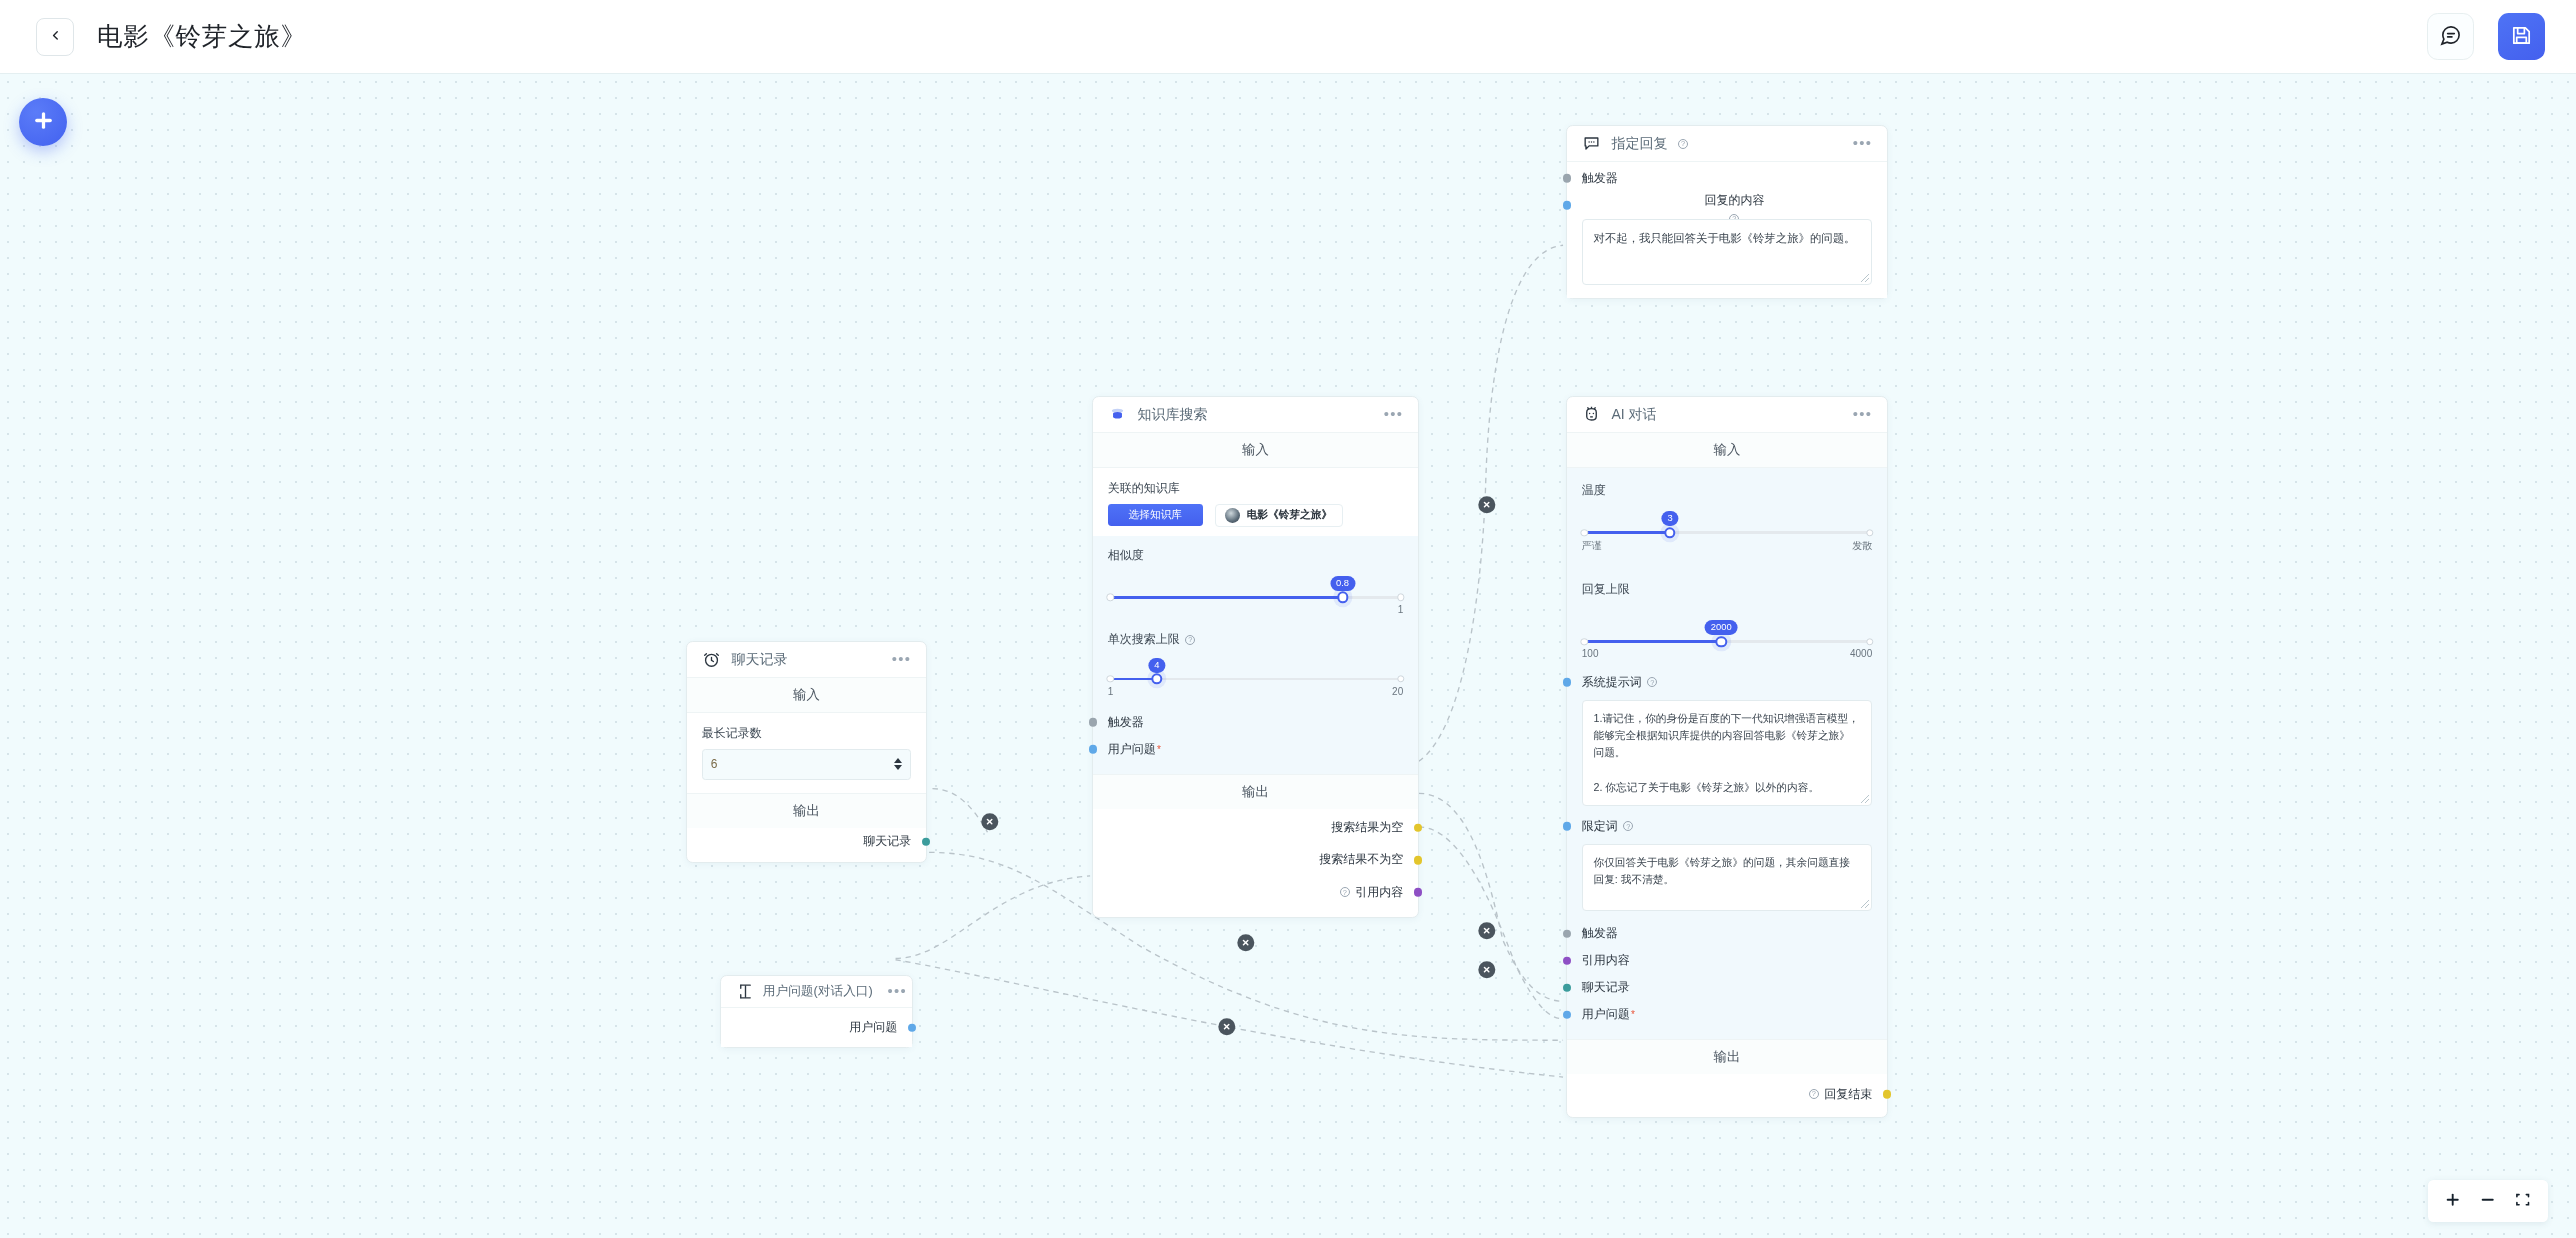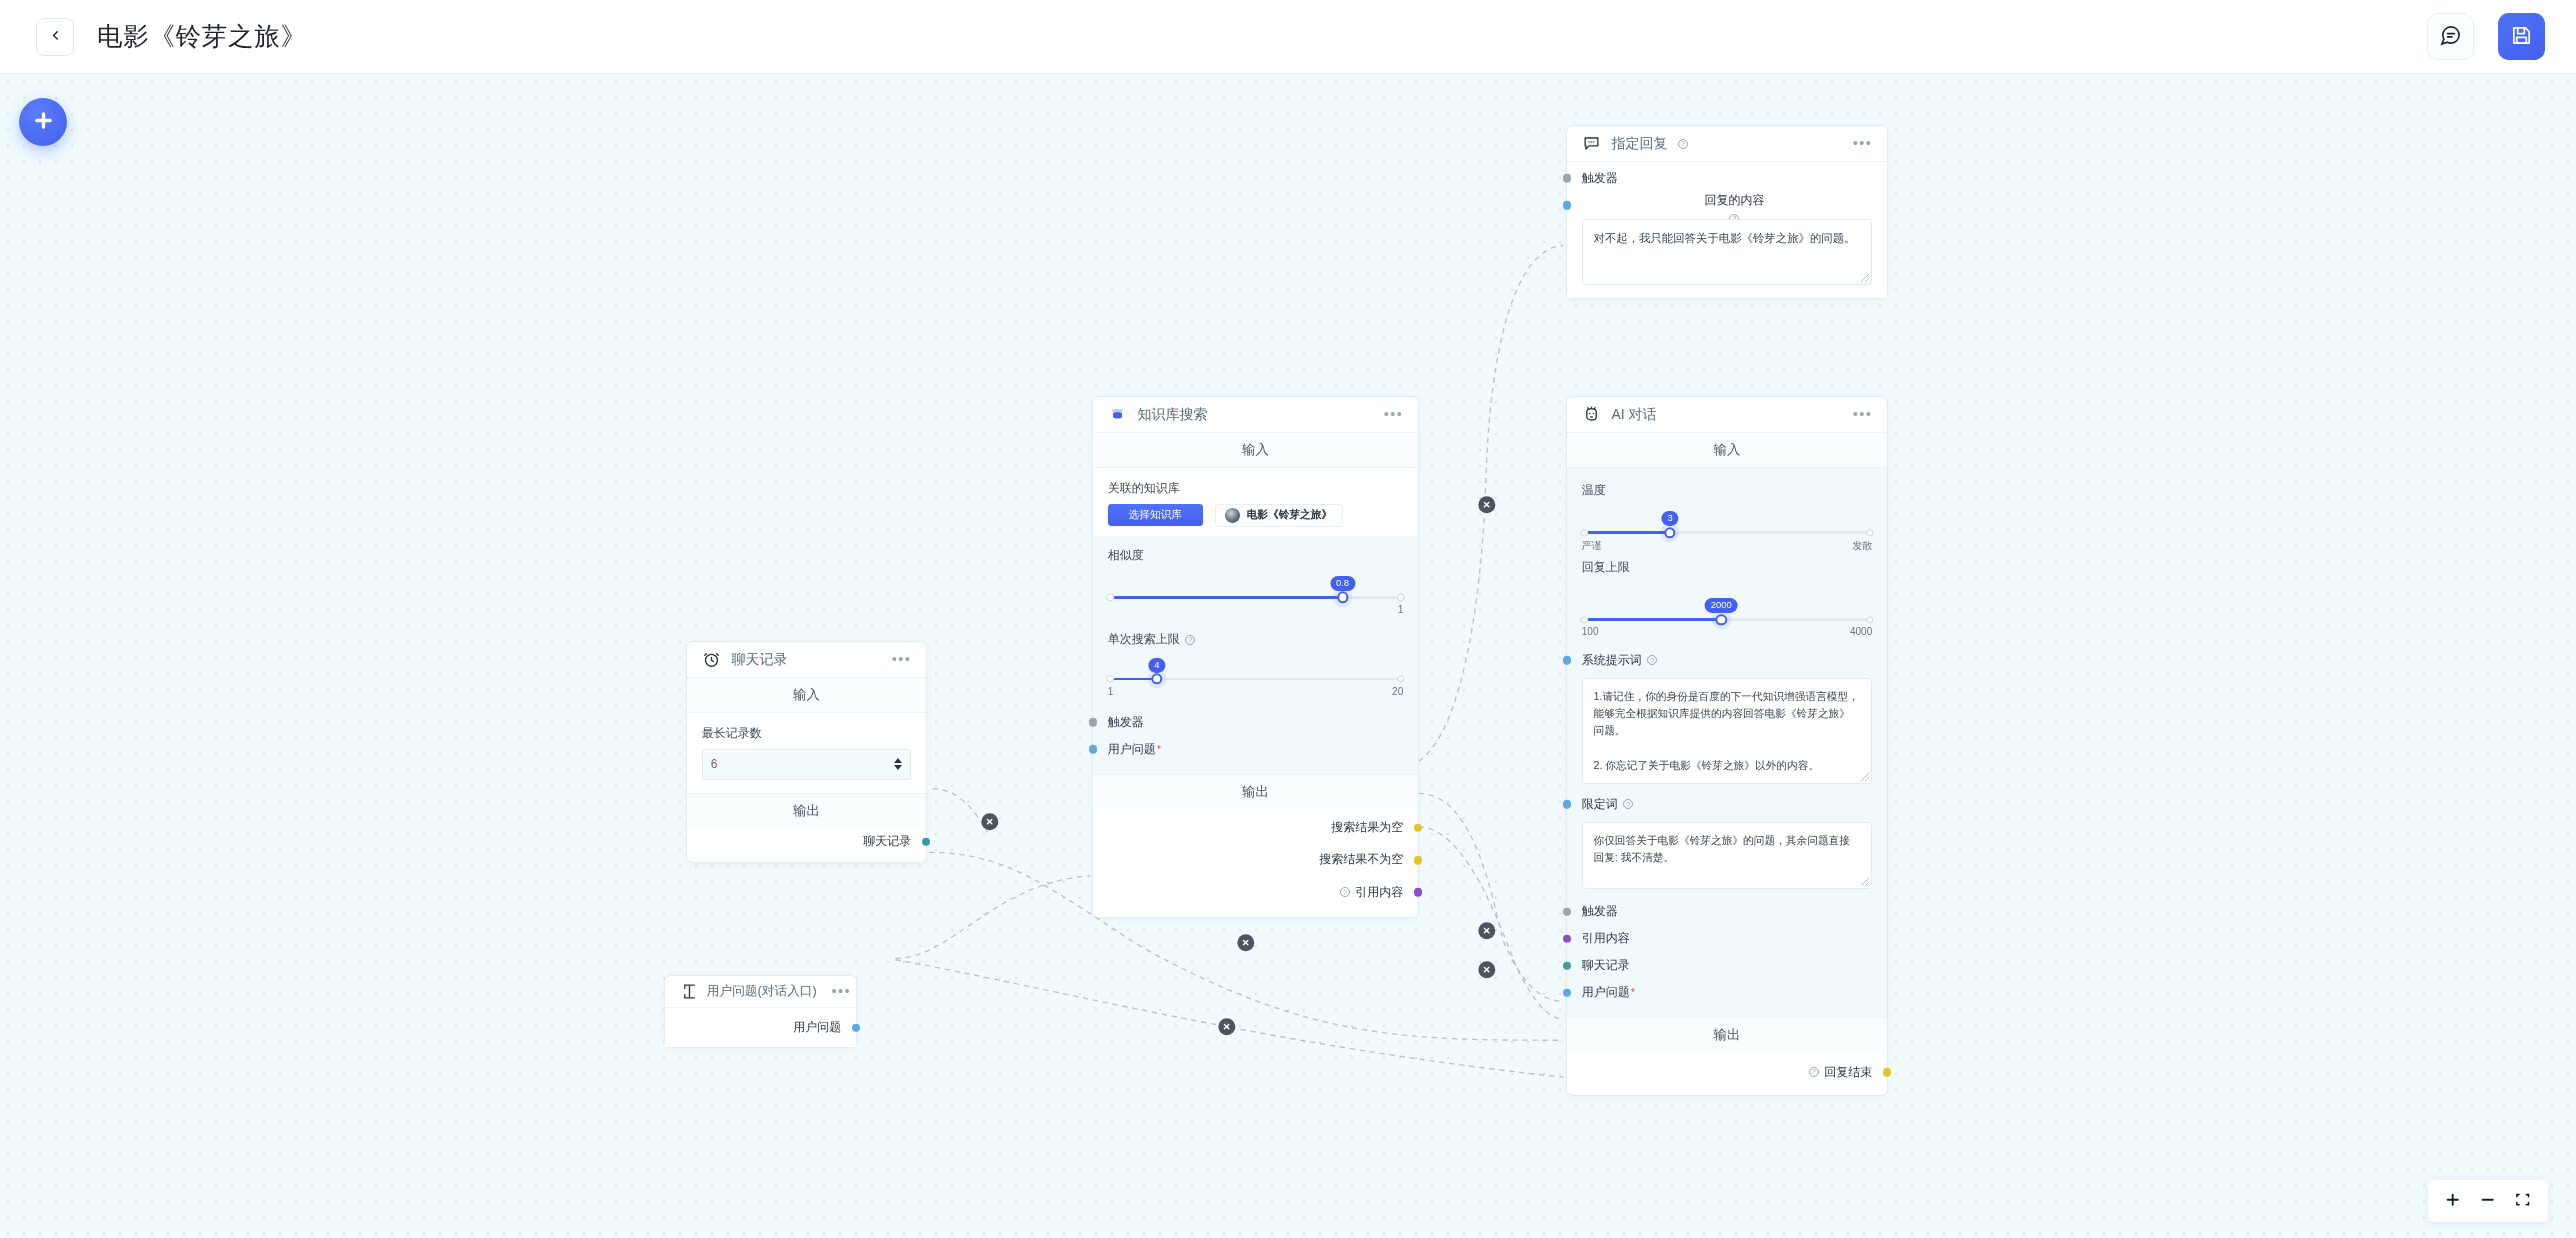--- a/index.html
+++ b/index.html
@@ -345,21 +345,21 @@
       <div style="height:9.4px"></div>
     </div>
     <div class="section-bar out">输出</div>
     <div class="port-row out">
       <span>聊天记录</span>
       <span class="port-dot dot-teal"></span>
     </div>
     <div style="height:6.7px;"></div>
   </div>
 
-  <div class="node" id="node-user-question" style="left:664px; top:901px; width:193px;">
+  <div class="node" id="node-user-question" style="left:720px; top:901px; width:193px;">
     <div class="node-header" style="height:32px; gap:8px;">
       <span class="nh-icon">
         <svg viewBox="0 0 24 24" fill="none" stroke="#2c3640" stroke-width="1.7" stroke-linecap="round">
           <path d="M6 4h12"></path>
             <path d="M6 20h12"></path>
             <path d="M6 4v4"></path>
             <path d="M6 20v-4"></path>
             <path d="M12 5v14"></path>
         </svg>
       </span>
@@ -512,21 +512,21 @@
           <span class="slider-end r"></span>
           <span class="slider-thumb" style="left:30%"></span>
           <span class="slider-bubble" style="left:30%; top:-20px;">3</span>
         </div>
         <div class="slider-scale">
           <span>严谨</span>
           <span>发散</span>
         </div>
       </div>
 
-      <div class="field-label" style="margin-top:5px;">回复上限</div>
+      <div class="field-label" style="margin-top:27px;">回复上限</div>
       <div class="slider-wrap" style="margin-top:27px;">
         <div class="slider-track">
           <div class="slider-fill" style="width:48%"></div>
           <span class="slider-end l"></span>
           <span class="slider-end r"></span>
           <span class="slider-thumb" style="left:48%"></span>
           <span class="slider-bubble" style="left:48%; top:-20px;">2000</span>
         </div>
         <div class="slider-scale">
           <span>100</span>

